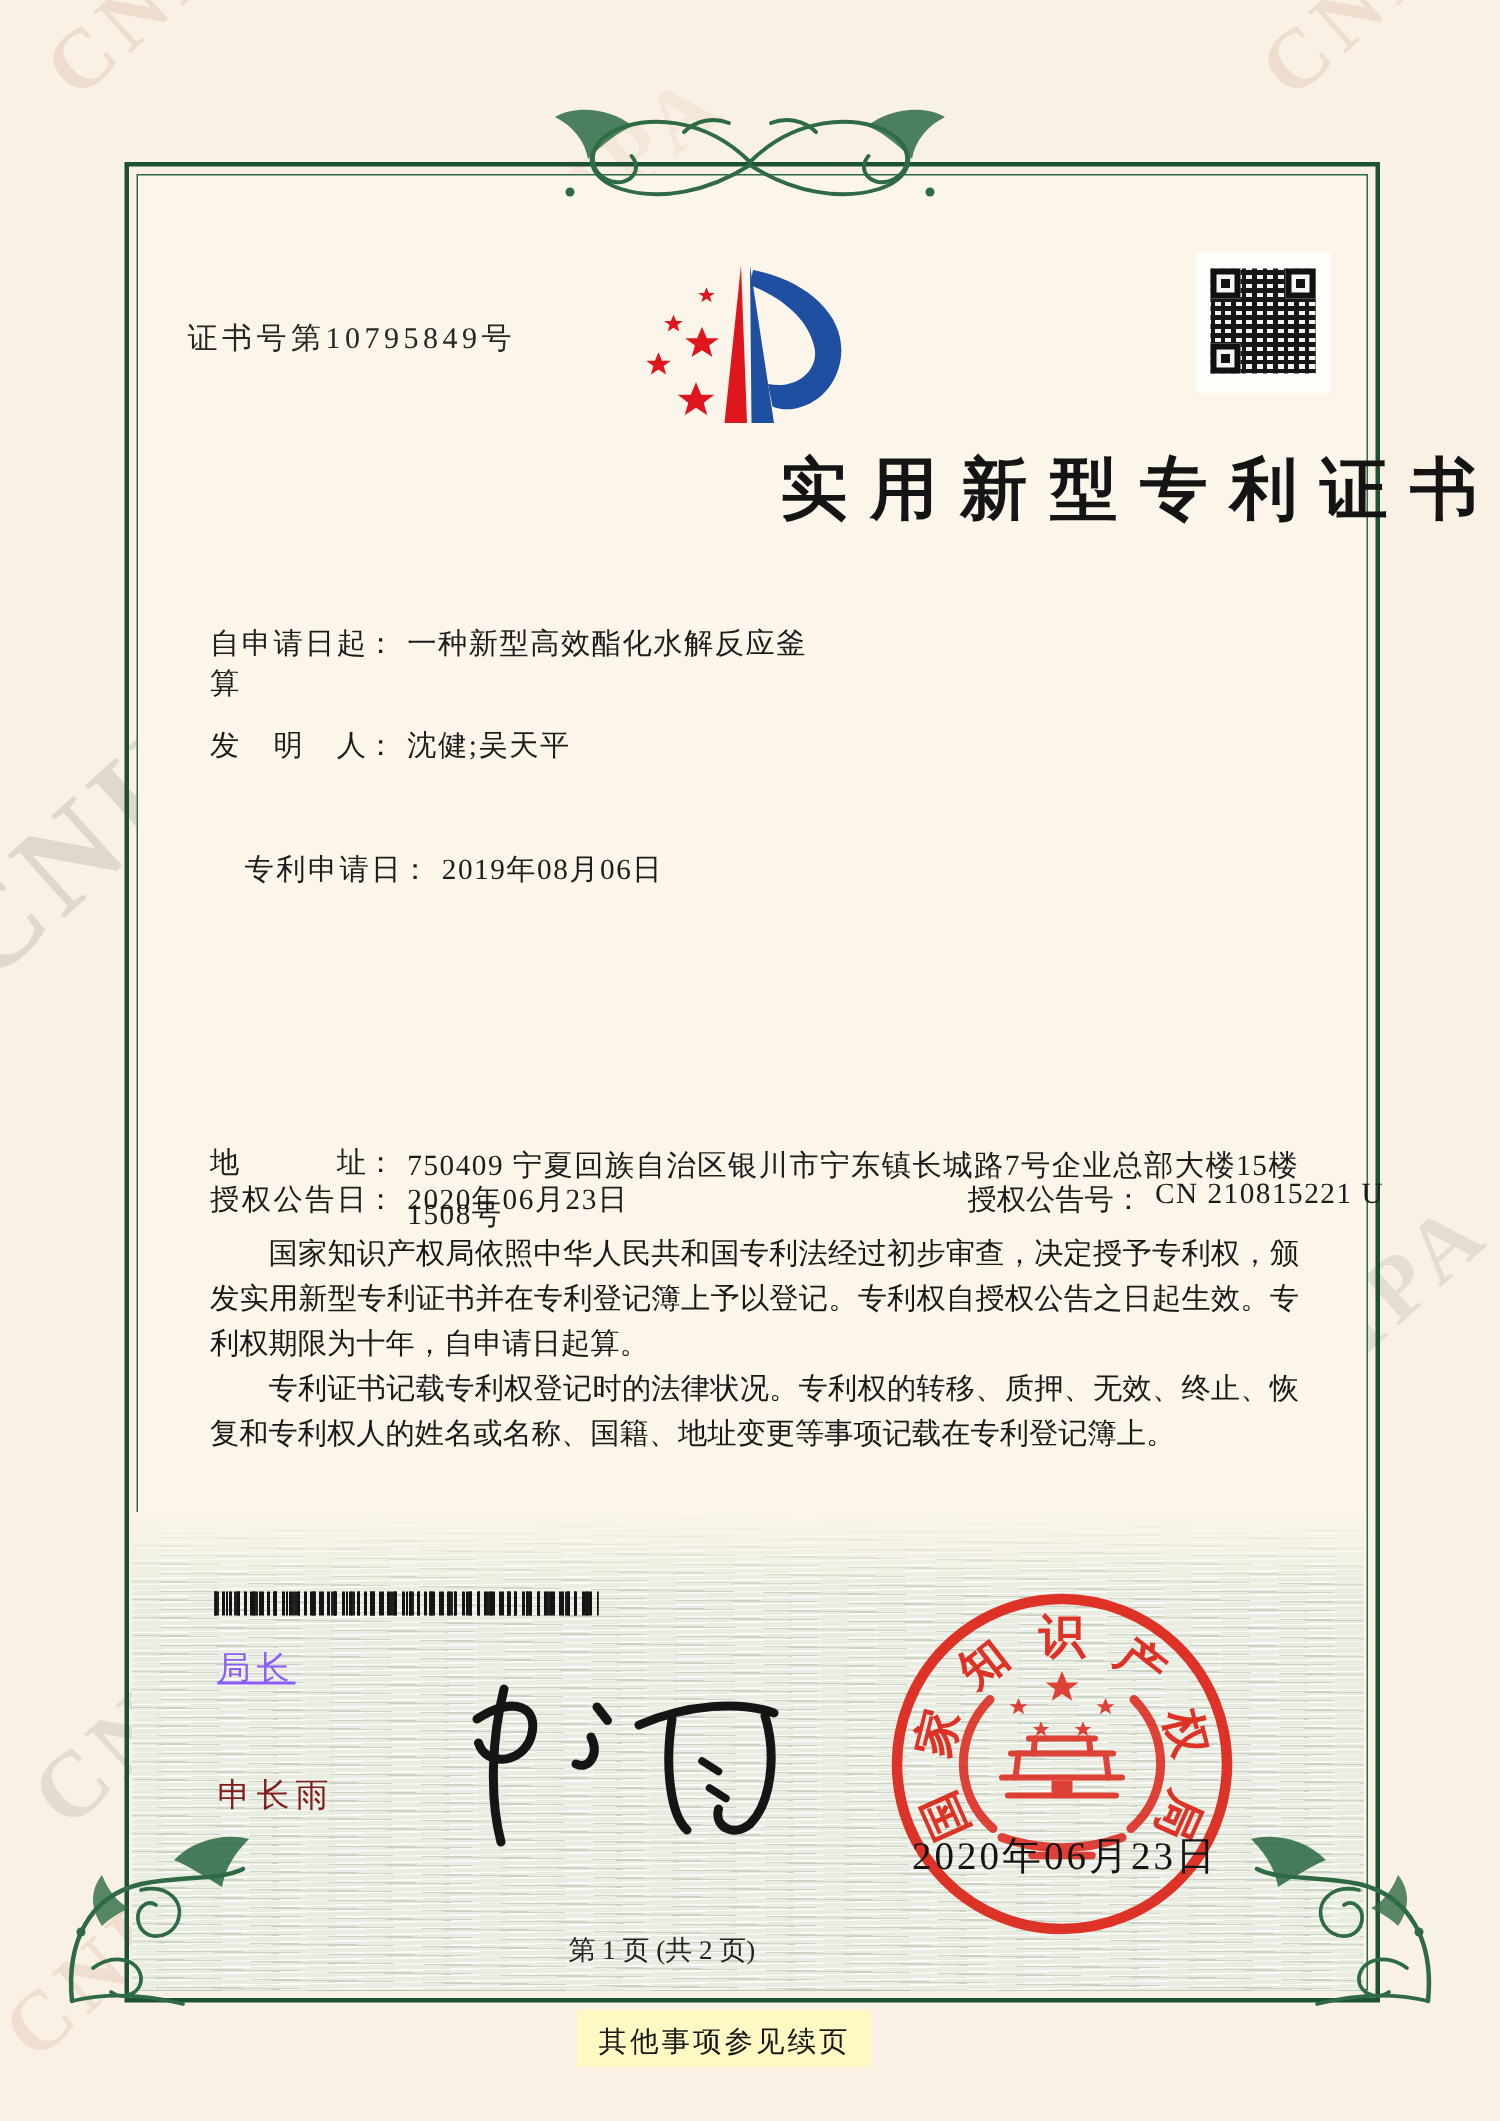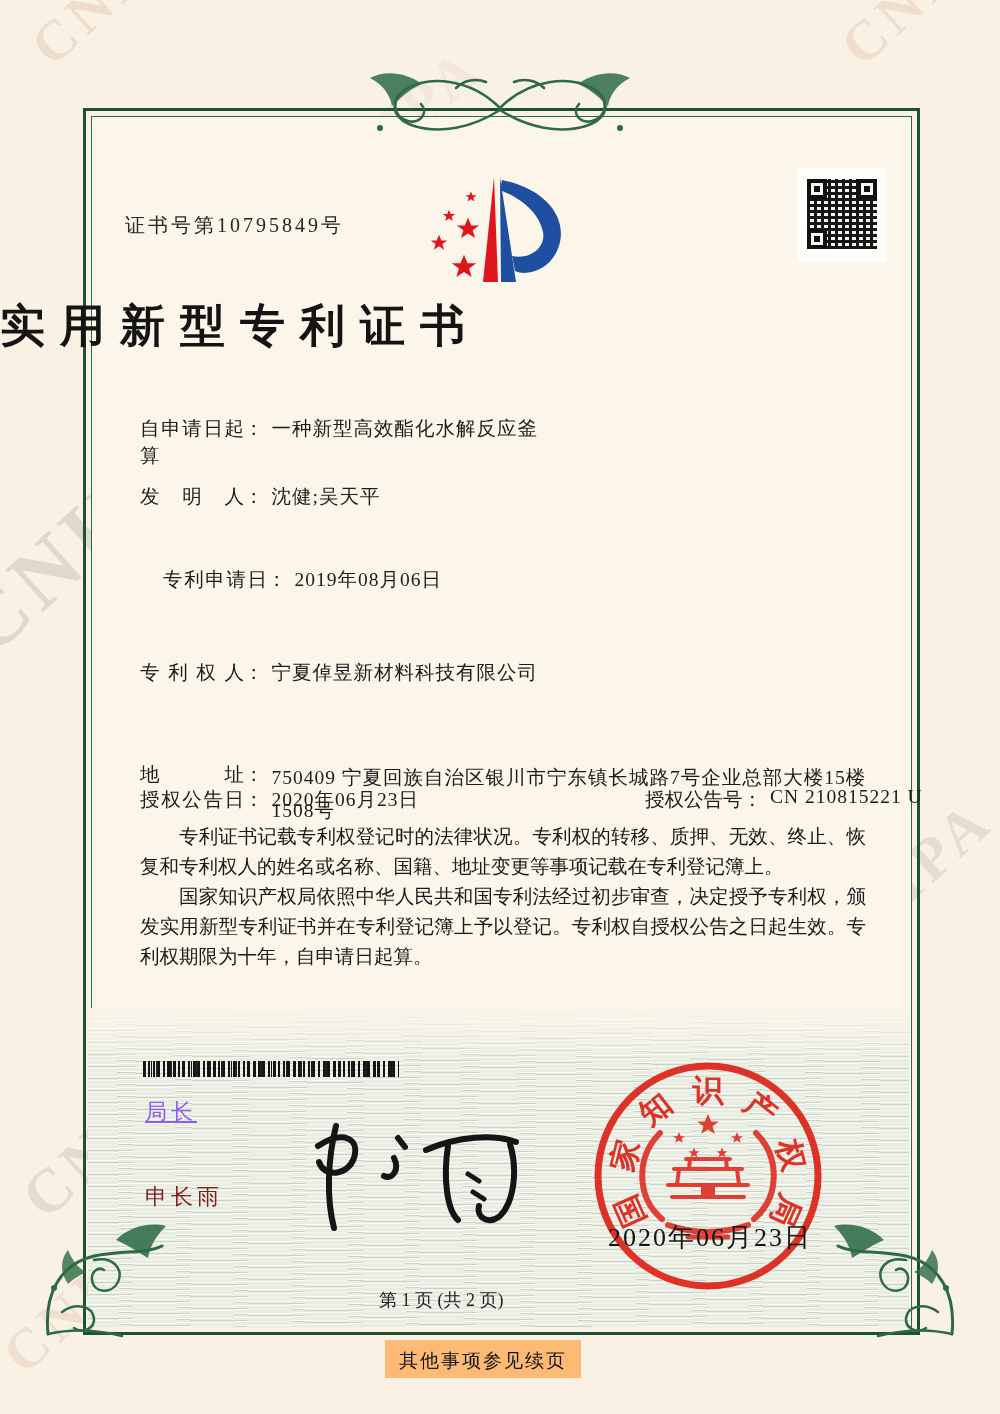--- a/index.html
+++ b/index.html
@@ -30,21 +30,21 @@
   .qr-patch{position:absolute;left:797px;top:168px;width:90px;height:94px;background:#fefdf9;}
   .qr{position:absolute;left:10px;top:11px;width:70px;height:70px;
     background-color:#f5f5f2;
     background-image:
       repeating-linear-gradient(0deg,#161616 0 3px,transparent 3px 6px),
       repeating-linear-gradient(90deg,#161616 0 3px,#f2f2ee 3px 7px);}
   .finder{position:absolute;width:12px;height:12px;border:4px solid #111;background:#f6f6f2;}
   .finder::after{content:"";position:absolute;left:3px;top:3px;width:6px;height:6px;background:#111;}
   .f-tl{left:0;top:0;} .f-tr{right:0;top:0;} .f-bl{left:0;bottom:0;}
   .logo{position:absolute;left:420px;top:174px;}
-  .cert-title{position:absolute;left:0;top:296px;width:1000px;text-align:left;
+  .cert-title{position:absolute;left:0;top:296px;width:1000px;text-align:right;
     font-size:45px;font-weight:bold;letter-spacing:15px;color:#141414;}
   
   .row{position:absolute;left:140px;font-size:19.5px;color:#1c1c1c;}
   .flabel{display:inline-block;width:104px;text-align:justify;text-align-last:justify;vertical-align:top;}
   .colon{vertical-align:top;margin-right:8px;}
   .fvalue{letter-spacing:1px;vertical-align:top;}
   .fvalue.wide{display:inline-block;width:598px;line-height:33px;}
   .grant-no-group{position:absolute;left:505px;top:0;white-space:nowrap;}
   
   .body-text{position:absolute;left:140px;top:822px;width:726px;font-size:19.5px;
@@ -57,21 +57,21 @@
       repeating-linear-gradient(90deg,#141414 0 1px,transparent 1px 8px),
       repeating-linear-gradient(90deg,rgba(15,15,15,.92) 0 3px,transparent 3px 13px);}
   .director-title{position:absolute;left:145px;top:1097px;font-size:22px;letter-spacing:4px;
     font-family:"Liberation Sans","DejaVu Sans",sans-serif;color:#8b5cf6;text-decoration:underline;}
   .director-name{position:absolute;left:145px;top:1182px;font-size:22px;letter-spacing:4px;
     font-family:"Liberation Sans","DejaVu Sans",sans-serif;color:#7f1d1d;}
   .signature{position:absolute;left:298px;top:1118px;}
   .seal{position:absolute;left:583px;top:1056px;}
   .page-no{position:absolute;left:379px;top:1288px;width:200px;
     font-size:18px;color:#222;}
-  .footer-patch{position:absolute;left:385px;top:1340px;width:196px;height:38px;background:#fdba74;}
+  .footer-patch{position:absolute;left:385px;top:1340px;width:196px;height:38px;background:#fef9c3;}
   .footer-note{position:absolute;left:0;top:8px;width:100%;text-align:center;
     font-size:19px;letter-spacing:2px;color:#161616;}
   .orn{position:absolute;}
 </style>
 </head>
 <body>
 
 <div id="cert-page">
 
   <span class="wm" style="left:18px;top:30px;font-size:56px;color:rgba(216,172,152,.30);transform:rotate(-42deg);">CNIPA</span>
@@ -157,36 +157,33 @@
 
   <div class="row" style="top:415px;">
     <span class="flabel">自申请日起算</span><span class="colon">：</span><span class="fvalue">一种新型高效酯化水解反应釜</span>
   </div>
   <div class="row" style="top:483px;">
     <span class="flabel">发明人</span><span class="colon">：</span><span class="fvalue">沈健;吴天平</span>
   </div>
   <div class="row" style="top:566px;margin-left:23px;">
     <span class="flabel">专利申请日</span><span class="colon">：</span><span class="fvalue">2019年08月06日</span>
   </div>
-  <div class="row" style="top:659px;">
-    <span class="flabel">专利权人</span><span class="colon">：</span><span class="fvalue">宁夏倬昱新材料科技有限公司</span>
-  </div>
   <div class="row" style="top:717px;margin-top:44px;">
     <span class="flabel">地址</span><span class="colon">：</span><span class="fvalue wide">750409 宁夏回族自治区银川市宁东镇长城路7号企业总部大楼15楼1508号</span>
   </div>
   <div class="row" style="top:786px;">
     <span class="flabel">授权公告日</span><span class="colon">：</span><span class="fvalue">2020年06月23日</span>
     <span class="grant-no-group">
       <span>授权公告号</span><span class="colon">：</span><span class="fvalue">CN 210815221 U</span>
     </span>
   </div>
 
   <div class="body-text">
+    <p>国家知识产权局依照中华人民共和国专利法经过初步审查，决定授予专利权，颁发实用新型专利证书并在专利登记簿上予以登记。专利权自授权公告之日起生效。专利权期限为十年，自申请日起算。</p>
     <p>专利证书记载专利权登记时的法律状况。专利权的转移、质押、无效、终止、恢复和专利权人的姓名或名称、国籍、地址变更等事项记载在专利登记簿上。</p>
-    <p>国家知识产权局依照中华人民共和国专利法经过初步审查，决定授予专利权，颁发实用新型专利证书并在专利登记簿上予以登记。专利权自授权公告之日起生效。专利权期限为十年，自申请日起算。</p>
   </div>
 
   <div class="barcode"></div>
 
   <div class="director-title">局长</div>
   <div class="director-name">申长雨</div>
   <svg class="signature" width="236" height="118" viewBox="0 0 236 118">
     <g fill="none" stroke="#151515" stroke-width="6" stroke-linecap="round" stroke-linejoin="round">
       <path d="M38,8 C30,40 28,80 36,110"></path>
       <path d="M20,28 C45,12 62,20 56,40 C50,58 26,60 21,44"></path>

